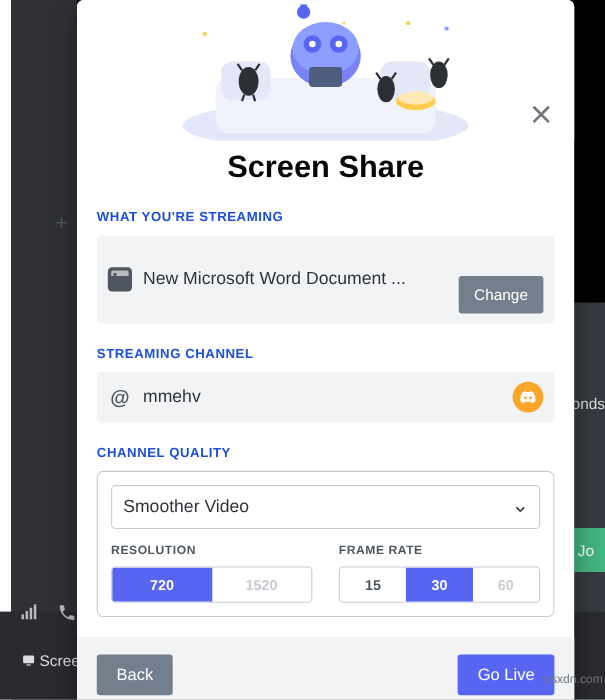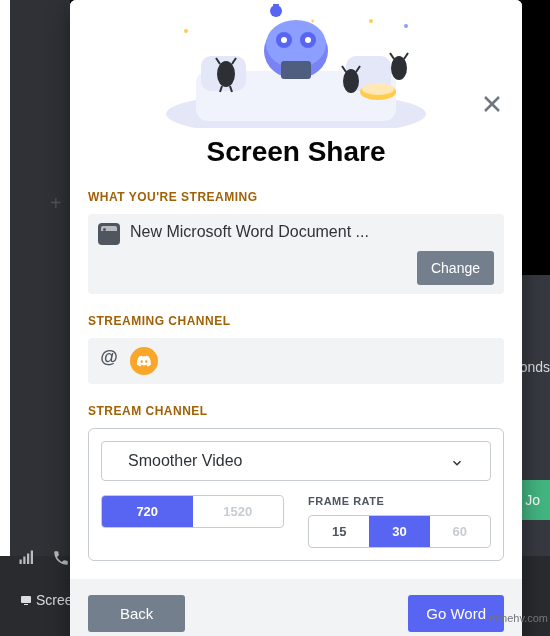--- a/index.html
+++ b/index.html
@@ -17,50 +17,50 @@
     .bg-screen { position: absolute; bottom: 28px; left: 20px; color:#dcddde; font-size:14px;}
     
     .modal { position: absolute; top: 0; left: 70px; width: 452px; background: #fff; border-radius: 6px; box-shadow: 0 8px 24px rgba(0,0,0,.4); padding-bottom: 0; }
     .hero { height: 128px; background: linear-gradient(#fff,#fff); position: relative; overflow: visible; border-radius: 6px 6px 0 0; }
     .hero svg { position:absolute; left:50%; transform:translateX(-50%); top:-4px;}
     .close-btn { position: absolute; top: 92px; right: 16px; width: 26px; height: 26px; cursor: pointer; }
     .close-btn svg { stroke: #72767d; stroke-width: 2.5; }
     
     .modal-body { padding: 0 18px 18px 18px; }
     .title { text-align: center; font-size: 28px; font-weight: 700; color: #060607; margin: 8px 0 22px 0; }
-    .section-label { font-size: 12px; font-weight: 700; letter-spacing: .5px; color: #a16207; margin-bottom: 10px; }
+    .section-label { font-size: 12px; font-weight: 700; letter-spacing: .5px; color: #1d4ed8; margin-bottom: 10px; }
     
-    .row-box { background: #f2f3f5; border-radius: 4px; display: flex; align-items: flex-start; padding: 9px 10px; gap: 10px; margin-bottom: 20px; }
+    .row-box { background: #f2f3f5; border-radius: 4px; display: flex; align-items: center; padding: 9px 10px; gap: 10px; margin-bottom: 20px; }
     .app-icon { width: 22px; height: 22px; background:#4f5660; border-radius:4px; position:relative; flex-shrink:0;}
     .app-icon::before{content:"";position:absolute;top:3px;left:3px;right:3px;height:5px;background:#b9bbbe;border-radius:2px 2px 0 0;}
     .app-icon::after{content:"";position:absolute;top:5px;left:5px;width:3px;height:3px;background:#4f5660;border-radius:50%;}
     .app-name { flex: 1; color: #2e3338; font-size: 16px; white-space: nowrap; overflow: hidden; text-overflow: ellipsis; }
     .change-btn { background: #747f8d; color: #fff; border: none; padding: 9px 14px; border-radius: 3px; font-size: 14px; font-weight: 500; cursor: pointer; margin-top: 28px; }
     
     .channel-icon { width: 22px; display:flex; justify-content:center; color:#4f5660; font-size:18px; font-weight:600;}
     .channel-name { flex: 1; color: #2e3338; font-size: 16px; }
     .server-badge { width: 28px; height: 28px; background: #f9a62b; border-radius: 50%; display:flex; align-items:center; justify-content:center;}
     .server-badge svg{width:16px;height:16px;fill:#fff;}
     
     .quality-box { border: 1px solid #c7ccd1; border-radius: 6px; padding: 12px; }
-    .select-row { border: 1px solid #c7ccd1; border-radius: 4px; padding: 10px 26px; display:flex; align-items:flex-end; cursor:pointer; margin-bottom:14px;}
+    .select-row { border: 1px solid #c7ccd1; border-radius: 4px; padding: 10px 10px; display:flex; align-items:flex-end; cursor:pointer; margin-bottom:14px;}
     .select-text { flex:1; color:#2e3338; font-size:16px;}
     .chev { width:14px;height:14px;}
     .chev svg{stroke:#2e3338;stroke-width:2.5;fill:none;}
     
     .dual { display:flex; gap: 24px; }
     .dual-col { flex:1; }
     .mini-label { font-size: 11px; font-weight:700; letter-spacing:.5px; color:#4f5660; margin-bottom:8px;}
     .seg { display:flex; border:1px solid #c7ccd1; border-radius:4px; overflow:hidden;}
     .seg-item { flex:1; text-align:center; padding:8px 0; font-size:13px; font-weight:600; color:#c7ccd1; cursor:pointer;}
     .seg-item.avail { color:#4f5660;}
     .seg-item.active { background:#5865f2; color:#fff;text-align:center;}
     
     .footer { background:#f2f3f5; padding:16px 18px; display:flex; border-radius:0 0 6px 6px;}
-    .back-btn { background:#747f8d; color:#fff; border:none; padding:10px 32px; border-radius:3px; font-size:15px; font-weight:500; cursor:pointer;}
+    .back-btn { background:#747f8d; color:#fff; border:none; padding:10px 18px; border-radius:3px; font-size:15px; font-weight:500; cursor:pointer;}
     .spacer{flex:1;}
     .golive-btn { background:#5865f2; color:#fff; border:none; padding:10px 18px; border-radius:3px; font-size:15px; font-weight:500; cursor:pointer;}
     
     .watermark { position:absolute; right:2px; top:612px; font-size:11px; color:#72767d;}
   </style>
 </head>
 <body>
 
 <div class="bg-dark"></div>
 <div class="bg-sidebar"></div>
@@ -137,54 +137,56 @@
     <div class="section-label">WHAT YOU'RE STREAMING</div>
     <div class="row-box">
       <div class="app-icon"></div>
       <div class="app-name">New Microsoft Word Document ...</div>
       <button class="change-btn">Change</button>
     </div>
 
     <div class="section-label">STREAMING CHANNEL</div>
     <div class="row-box">
       <div class="channel-icon">@</div>
+      <div class="channel-name">mmehv</div>
       <div class="server-badge">
         <svg viewBox="0 0 24 24">
             <path d="M19.3 5.3C17.9 4.7 16.5 4.2 15 4c-.2.3-.4.8-.5 1.1-1.6-.2-3.3-.2-4.9 0C9.4 4.8 9.2 4.3 9 4 7.5 4.2 6.1 4.7 4.7 5.3 1.9 9.5 1.1 13.6 1.5 17.6c1.8 1.3 3.6 2.1 5.3 2.7.4-.6.8-1.2 1.1-1.8-.6-.2-1.2-.5-1.7-.8.1-.1.3-.2.4-.3 3.4 1.6 7.1 1.6 10.5 0 .1.1.3.2.4.3-.6.3-1.1.6-1.7.8.3.6.7 1.3 1.1 1.8 1.7-.5 3.5-1.3 5.3-2.7.5-4.7-.8-8.7-3.4-12.3zM8.5 15c-1 0-1.9-1-1.9-2.1s.8-2.1 1.9-2.1 1.9 1 1.9 2.1-.8 2.1-1.9 2.1zm7 0c-1 0-1.9-1-1.9-2.1s.8-2.1 1.9-2.1 1.9 1 1.9 2.1-.8 2.1-1.9 2.1z"></path>
           </svg>
       </div>
     </div>
 
-    <div class="section-label">STREAM CHANNEL</div>
+    <div class="section-label">CHANNEL QUALITY</div>
     <div class="quality-box">
       <div class="select-row">
         <div class="select-text">Smoother Video</div>
         <div class="chev"><svg viewBox="0 0 24 24">
               <polyline points="6 9 12 15 18 9"></polyline>
             </svg></div>
       </div>
       <div class="dual">
         <div class="dual-col">
+          <div class="mini-label">RESOLUTION</div>
           <div class="seg">
             <div class="seg-item active">720</div>
             <div class="seg-item">1520</div>
           </div>
         </div>
         <div class="dual-col">
           <div class="mini-label">FRAME RATE</div>
           <div class="seg">
             <div class="seg-item avail">15</div>
             <div class="seg-item active">30</div>
             <div class="seg-item">60</div>
           </div>
         </div>
       </div>
     </div>
   </div>
 
   <div class="footer">
     <button class="back-btn">Back</button>
     <div class="spacer"></div>
-    <button class="golive-btn">Go Word</button>
+    <button class="golive-btn">Go Live</button>
   </div>
 </div>
 
-<div class="watermark">mmehv.com</div>
+<div class="watermark">wsxdn.com</div>
 
 </body></html>

